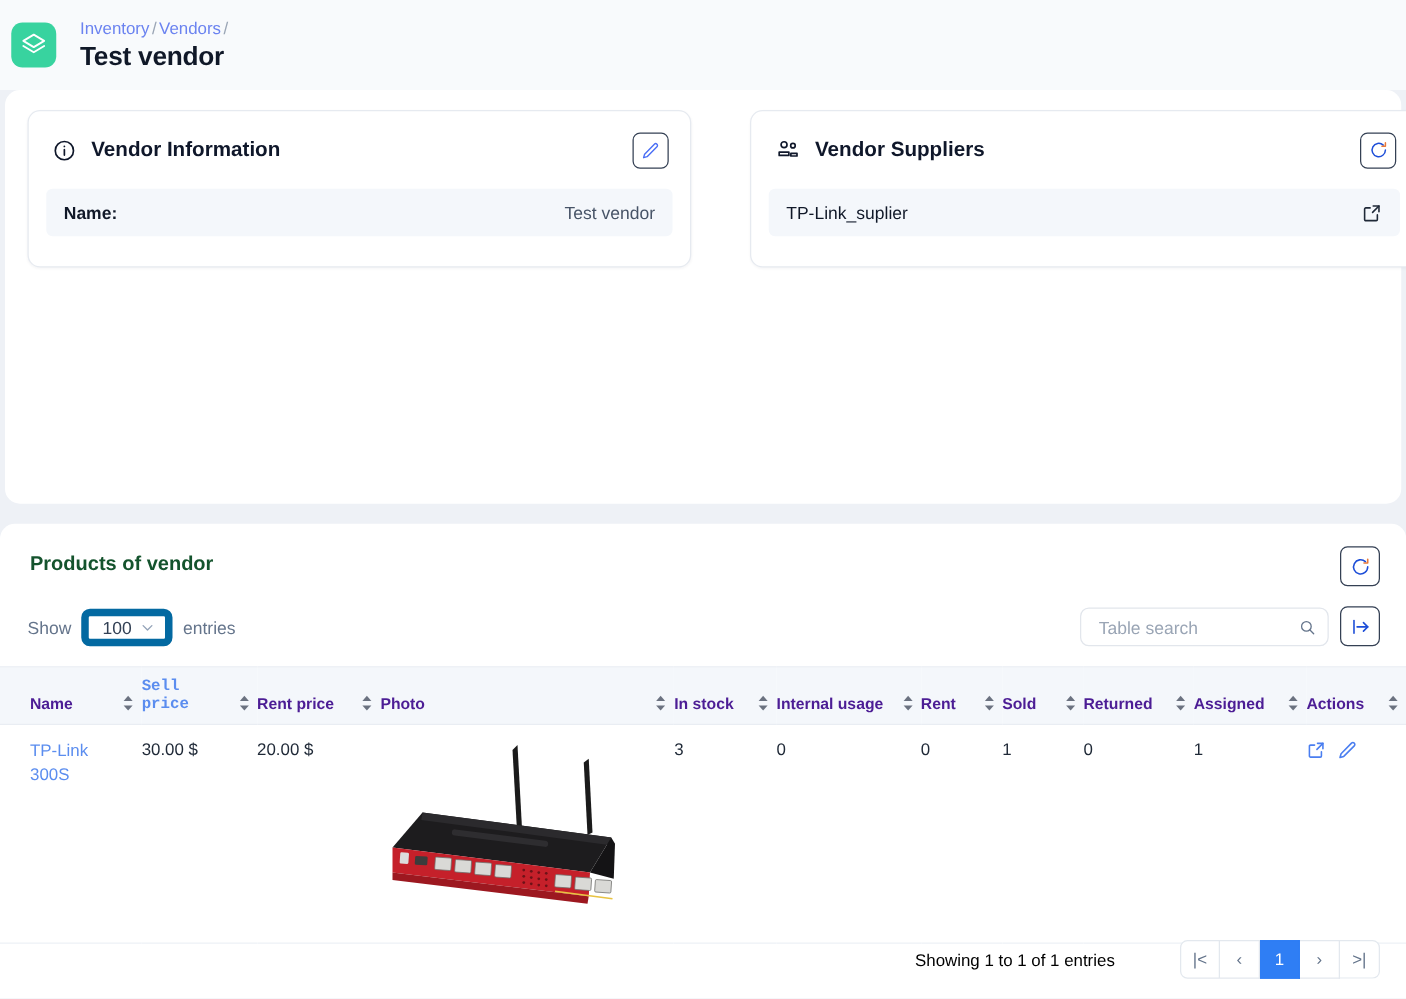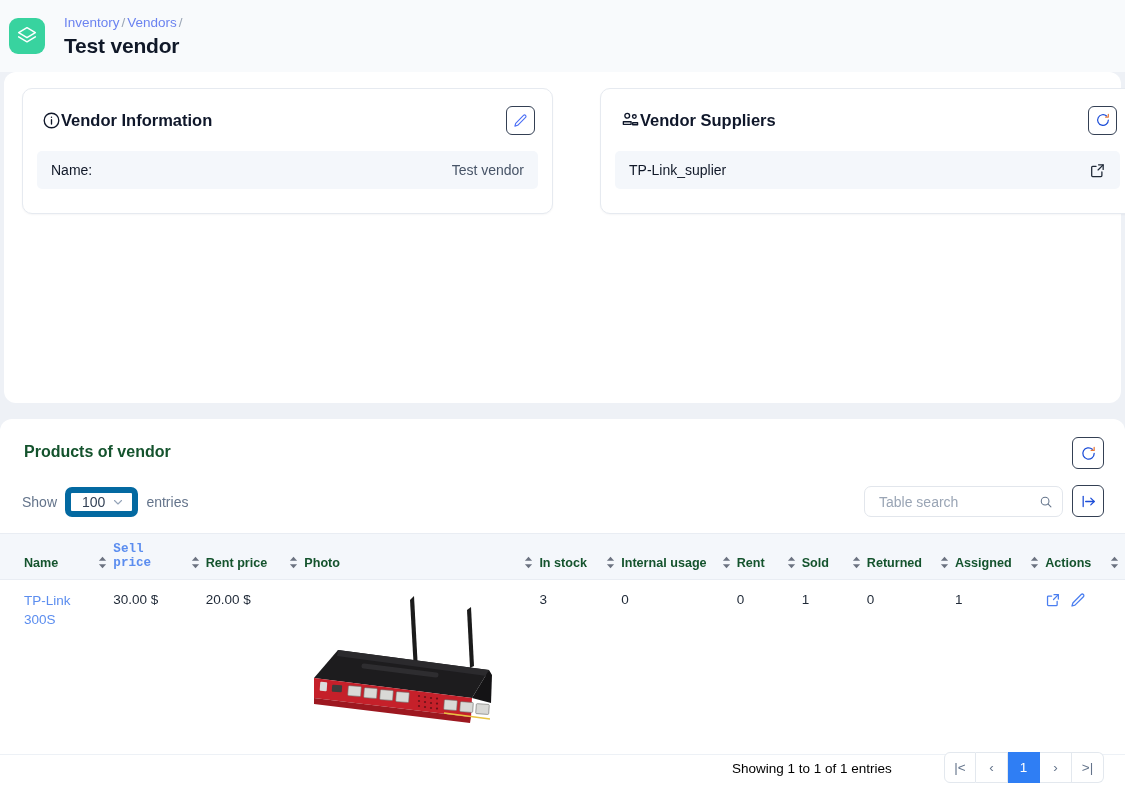--- a/index.html
+++ b/index.html
@@ -46,32 +46,32 @@
     border: 1px solid #e6eaf0; border-radius: 10px;
     box-shadow: 0 1px 2px rgba(16,24,40,0.04);
   }
   .card-vendor-info { left: 22px; top: 88px; width: 531px; height: 126px; }
   .card-vendor-suppliers { left: 600px; top: 88px; width: 535px; height: 126px; }
   .card-head {
     height: 62px; display: flex; align-items: center;
     padding: 0 17px 0 19px;
   }
   .card-head .ttl {
-    font-size: 16.5px; font-weight: bold; color: #0f172a; flex: 1 1 auto;
+    font-size: 16.5px; font-weight: bold; color: #0f172a; margin-left: 12px; flex: 1 1 auto;
   }
   .icon-btn {
     width: 29px; height: 29px; border: 1px solid #344054; border-radius: 6px;
     background: #fff; display: flex; align-items: center; justify-content: center;
     flex: 0 0 auto; cursor: pointer;
   }
   .card-row {
     margin: 0 14px; height: 38px; background: #f4f7fb; border-radius: 5px;
     display: flex; align-items: center; padding: 0 14px;
   }
-  .card-row .k { font-size: 14px; font-weight: normal; color: #101828; }
+  .card-row .k { font-size: 14px; font-weight: bold; color: #101828; }
   .card-row .v { font-size: 14px; color: #475467; margin-left: auto; }
   .card-row .lbl { font-size: 14px; color: #101828; }
   .card-row .link-ico { margin-left: auto; display: flex; align-items: center; cursor: pointer; }
 
   
   .prod-title {
     position: absolute; left: 24px; top: 443px;
     font-size: 16px; font-weight: bold; color: #14532d;
   }
   .prod-refresh { position: absolute; left: 1072px; top: 437px; width: 32px; height: 32px; }
@@ -94,21 +94,21 @@
     border: 0; outline: 0; flex: 1 1 auto; font-size: 14px; color: #334155;
     font-family: "Liberation Sans", sans-serif; background: transparent; min-width: 0;
   }
   .search-wrap input::placeholder { color: #9aa5b5; }
   .export-btn { position: absolute; left: 1072px; top: 485px; width: 32px; height: 32px; }
 
   
   table.data { position: absolute; left: 0; top: 533px; width: 1125px; border-collapse: collapse; }
   table.data thead tr { background: #f4f7fb; }
   table.data thead th {
-    font-size: 12.6px; font-weight: bold; color: #14532d;
+    font-size: 12.6px; font-weight: bold; color: #4c1d95;
     text-align: left; vertical-align: bottom; padding: 8px 6px 9px 0;
     height: 43px; border-top: 1px solid #e9edf3; border-bottom: 1px solid #e9edf3;
     white-space: normal; line-height: 14px;
   }
   table.data thead th.sortcol { color: #5b8def; font-family: Liberation Mono, monospace; }
   th .thwrap { display: flex; align-items: flex-end; justify-content: space-between; gap: 6px; }
   th .thwrap .lbl { display: block; }
   .sort-ico { flex: 0 0 auto; margin-bottom: 1px; }
   table.data tbody td {
     font-size: 13.5px; color: #1f2937; vertical-align: top;

